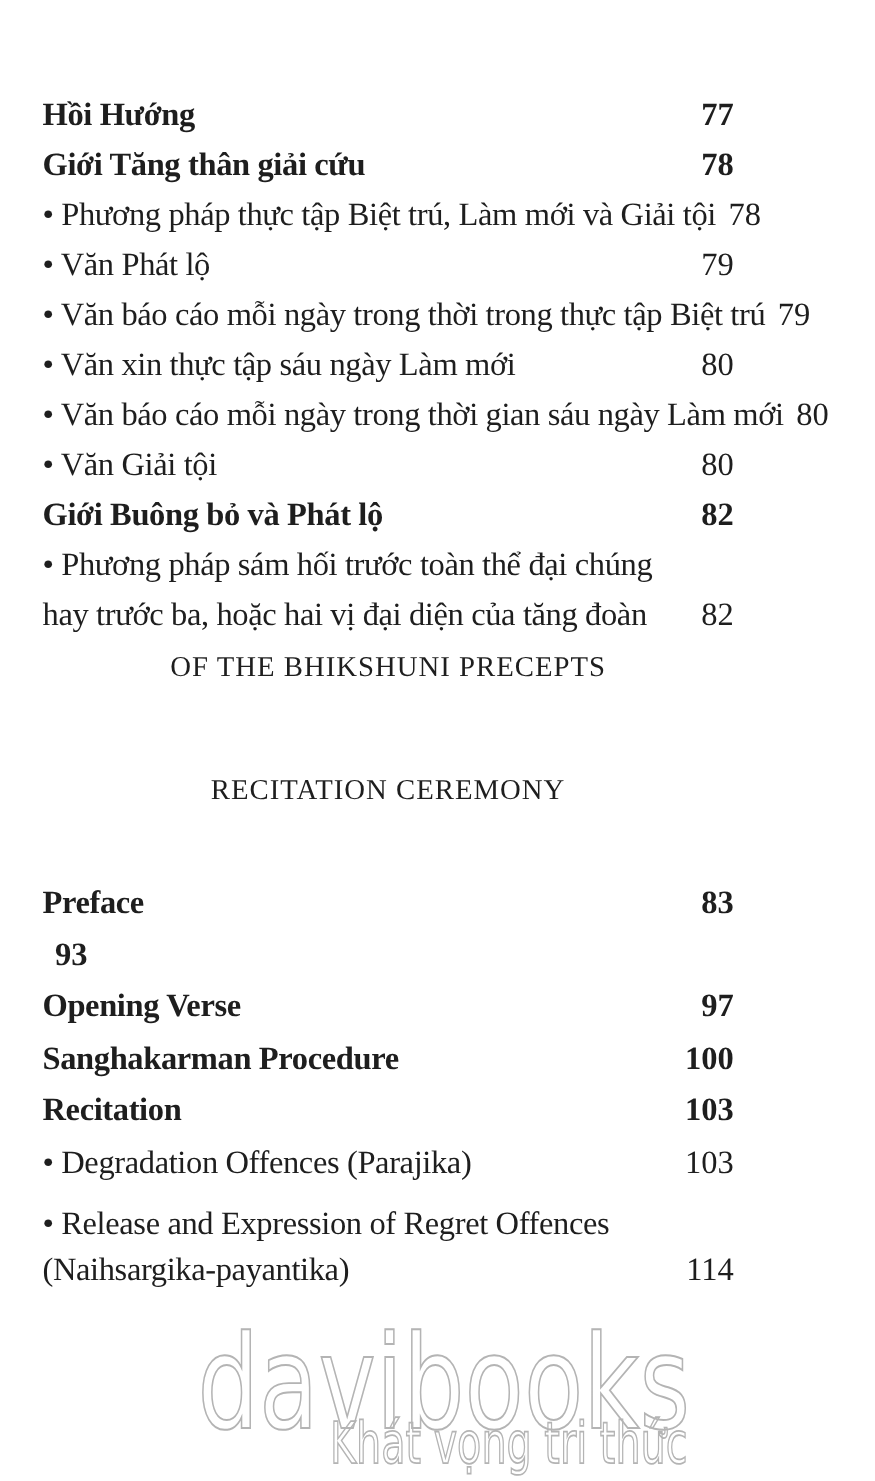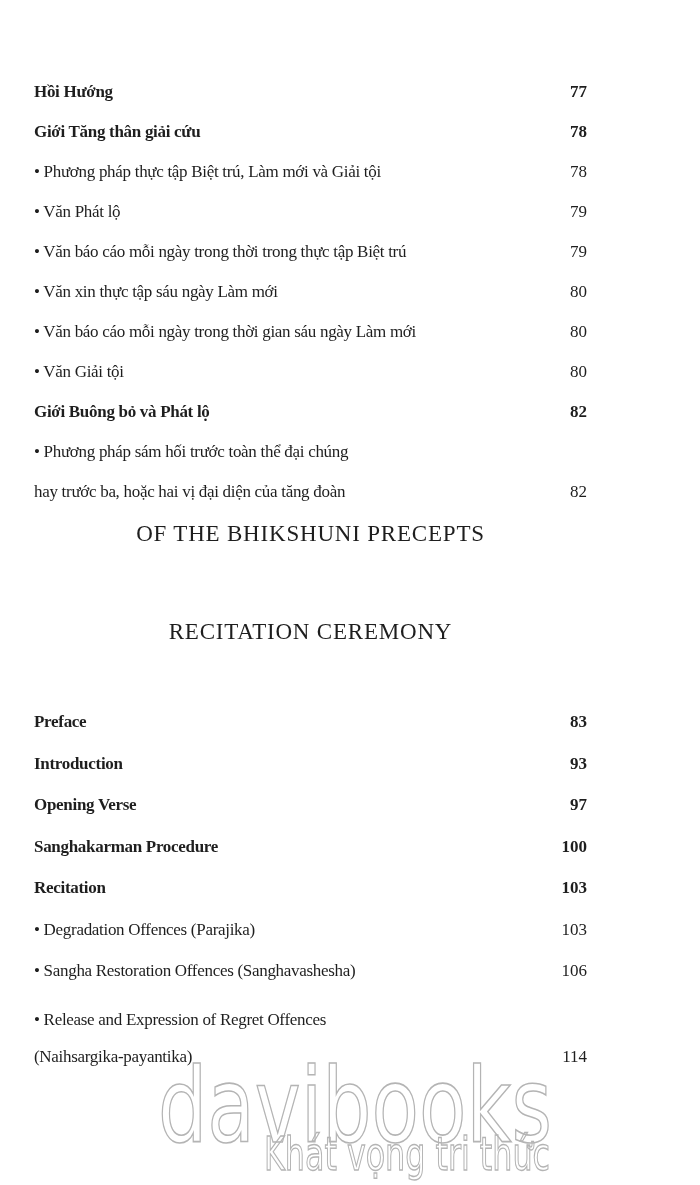--- a/index.html
+++ b/index.html
@@ -16,21 +16,21 @@
     position: absolute;
     left: 34px;
     top: 0;
     width: 553px;
   }
   .vn-list { padding-top: 76px; }
   .row {
     display: flex;
     justify-content: space-between;
     align-items: baseline;
-    font-size: 17px;
+    font-size: 26px;
     line-height: 32px;
     margin-bottom: 8px;
     white-space: nowrap;
   }
   .row .lbl { letter-spacing: -0.3px; }
   .row .num { padding-left: 10px; }
   .bold { font-weight: bold; }
   .en-list .row { margin-bottom: 9.5px; }
   .heading-line {
     text-align: center;
@@ -119,42 +119,37 @@
 
     <div class="heading-line second">OF THE BHIKSHUNI PRECEPTS</div>
     <div class="heading-line first">RECITATION CEREMONY</div>
 
     <div class="en-list">
       <div class="row bold">
         <span class="lbl">Preface</span>
         <span class="num">83</span>
       </div>
       <div class="row bold">
-        <span class="lbl">Introduction</span>
         <span class="num">93</span>
       </div>
       <div class="row bold">
         <span class="lbl">Opening Verse</span>
         <span class="num">97</span>
       </div>
       <div class="row bold">
         <span class="lbl">Sanghakarman Procedure</span>
         <span class="num">100</span>
       </div>
       <div class="row bold">
         <span class="lbl">Recitation</span>
         <span class="num">103</span>
       </div>
       <div class="row">
         <span class="lbl">• Degradation Offences (Parajika)</span>
         <span class="num">103</span>
-      </div>
-      <div class="row">
-        <span class="lbl">• Sangha Restoration Offences (Sanghavashesha)</span>
-        <span class="num">106</span>
       </div>
       <div class="row gap-before">
         <span class="lbl">• Release and Expression of Regret Offences</span>
         <span class="num"></span>
       </div>
       <div class="row wrap-tail">
         <span class="lbl">(Naihsargika-payantika)</span>
         <span class="num">114</span>
       </div>
     </div>

